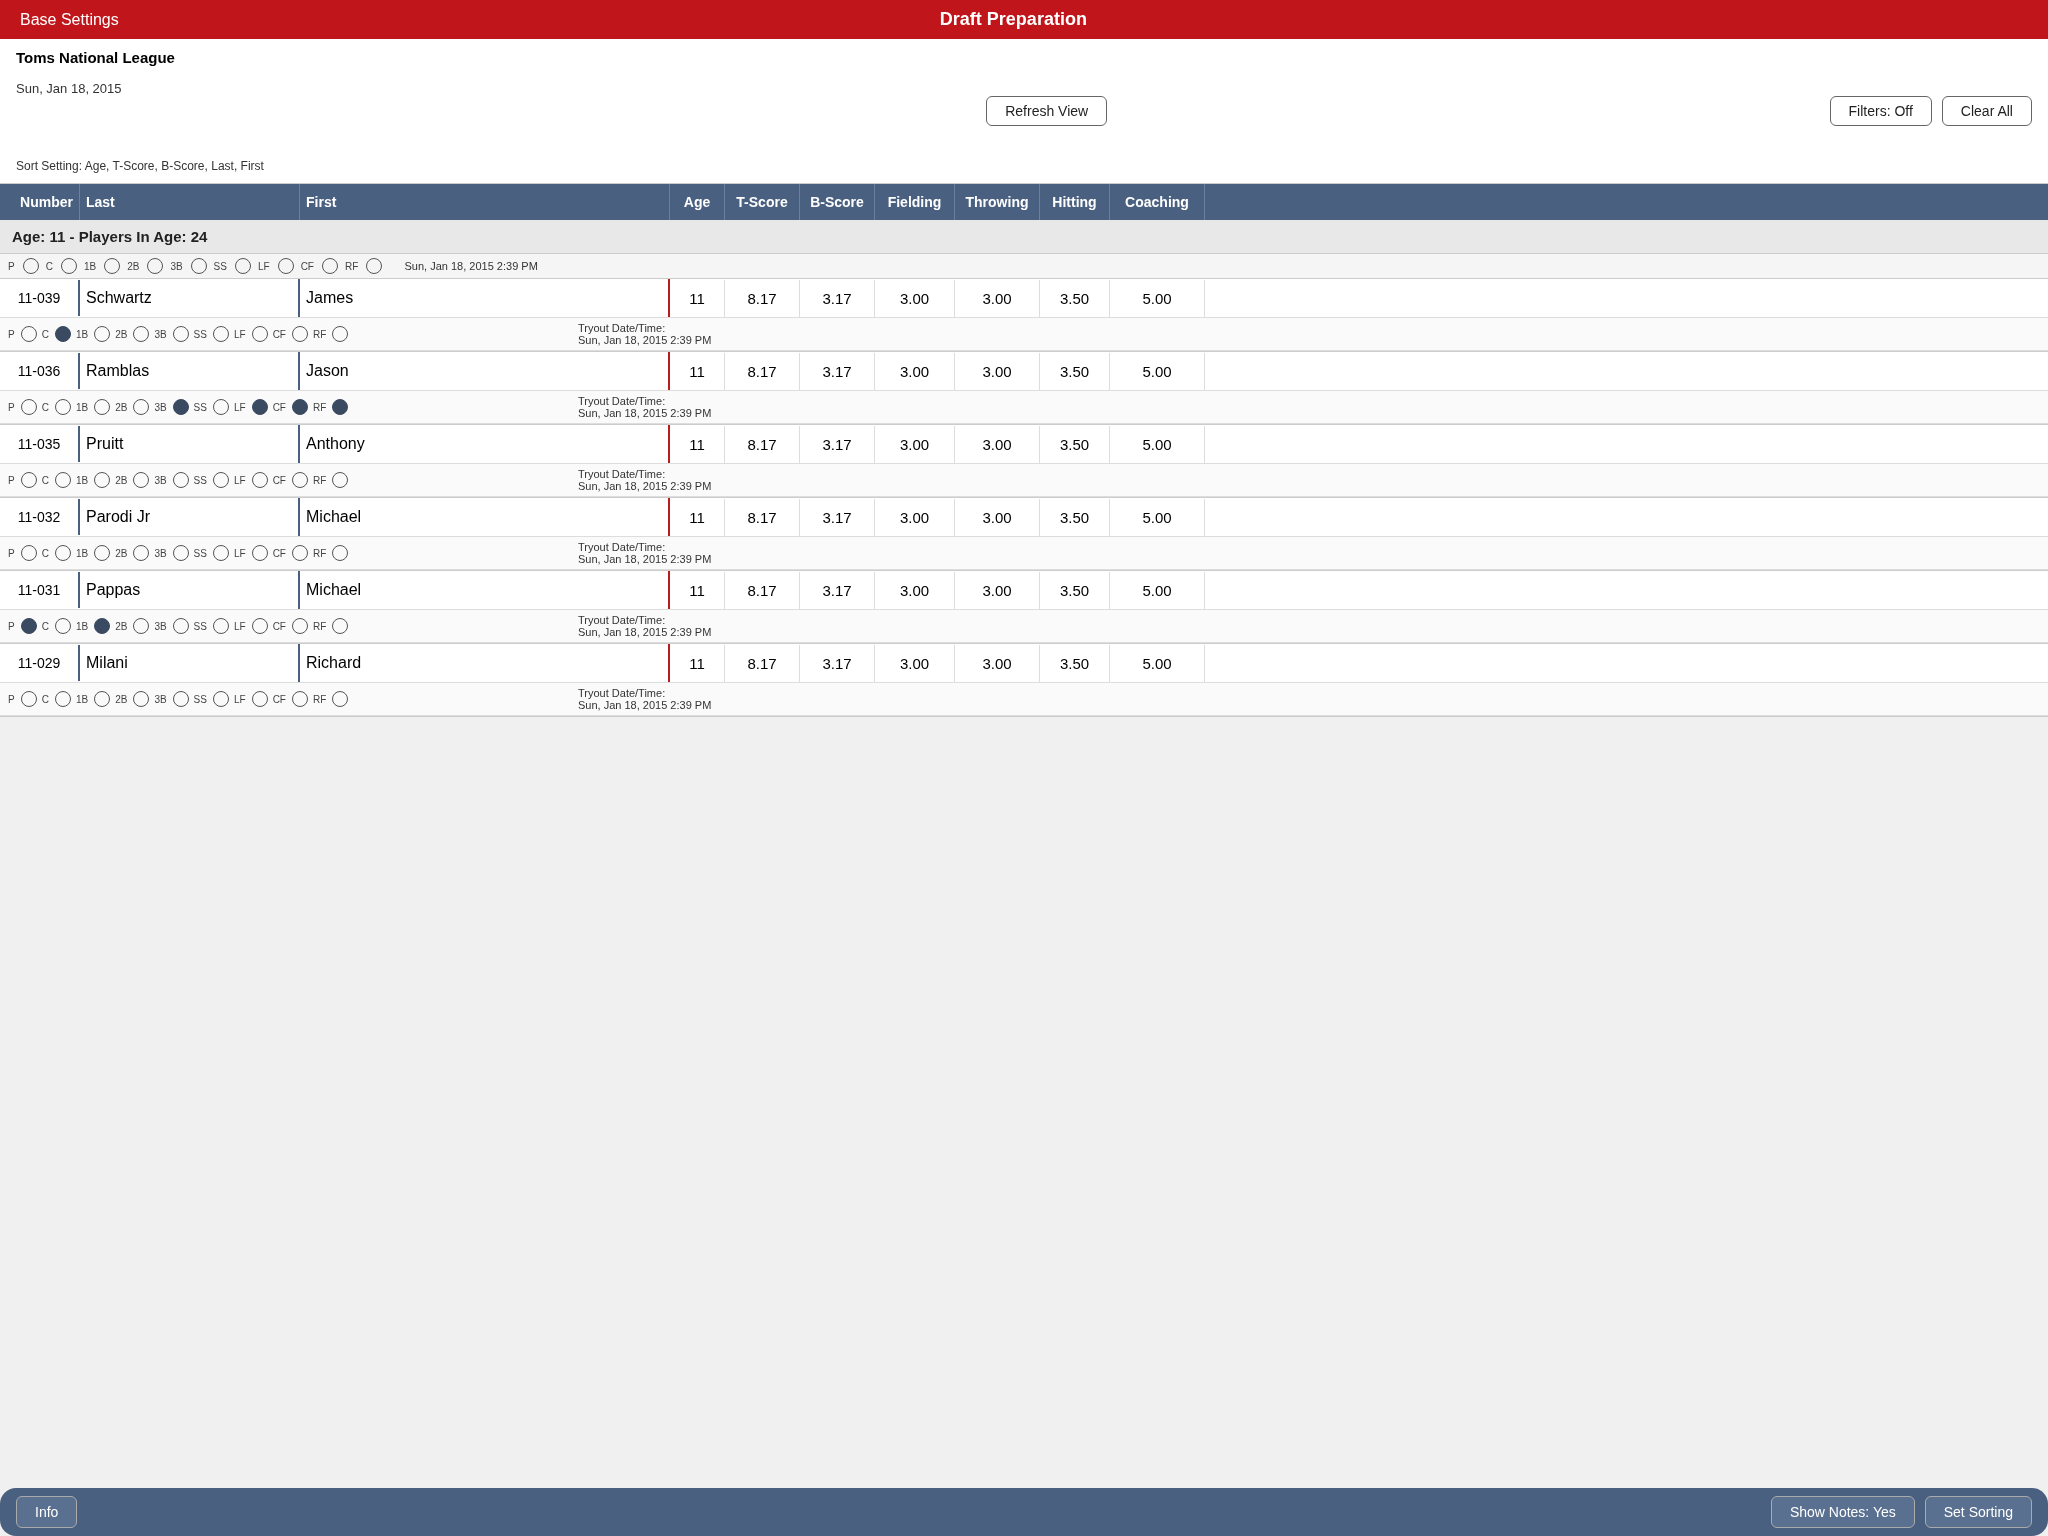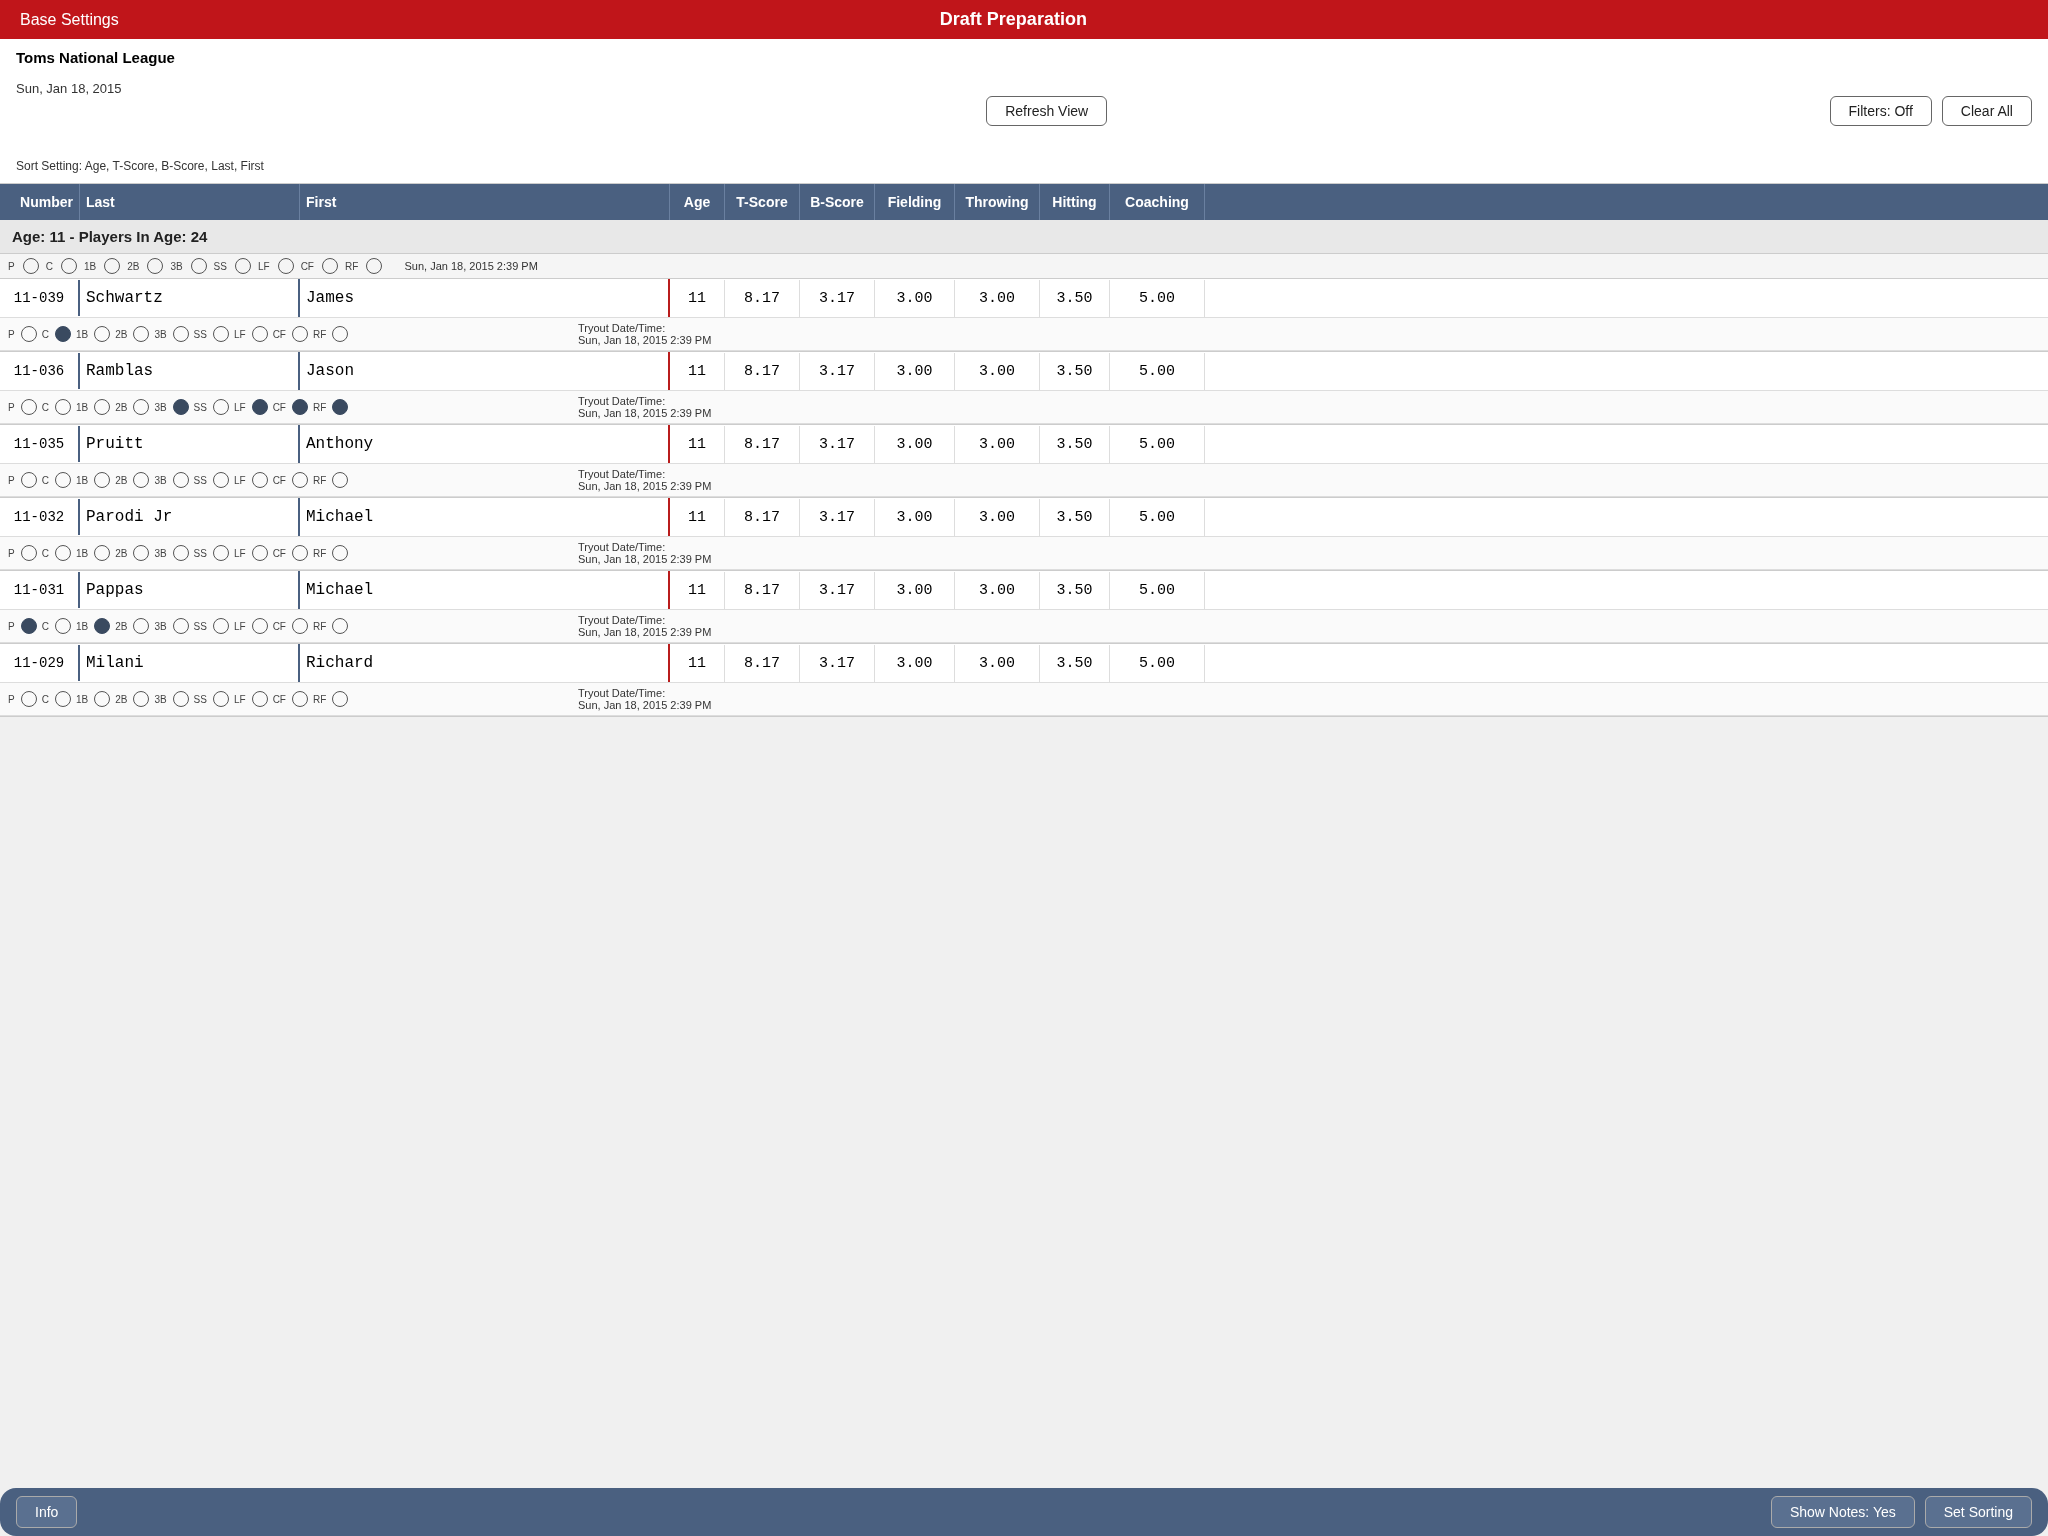--- a/index.html
+++ b/index.html
@@ -99,21 +99,20 @@
       grid-template-columns: 80px 220px 370px 55px 75px 75px 80px 85px 70px 95px;
       background: white;
       border-bottom: 1px solid #ddd;
       align-items: center;
     }
     .player-main-row > div {
       padding: 10px 6px;
       border-right: 1px solid #ddd;
       text-align: center;
       font-size: 15px;
-      font-family: Liberation Mono, monospace;
     }
     .player-main-row .num-cell { text-align: center; font-size: 14px; border-right: 2px solid #4a6080; }
     .player-main-row .last-cell { text-align: left; font-size: 16px; font-weight: 500; border-right: 2px solid #4a6080; }
     .player-main-row .first-cell { text-align: left; font-size: 16px; border-right: 2px solid #b91c1c; }
 
     .player-detail-row {
       display: grid;
       grid-template-columns: 570px 1fr;
       background: #fafafa;
       border-bottom: 1px solid #ddd;

